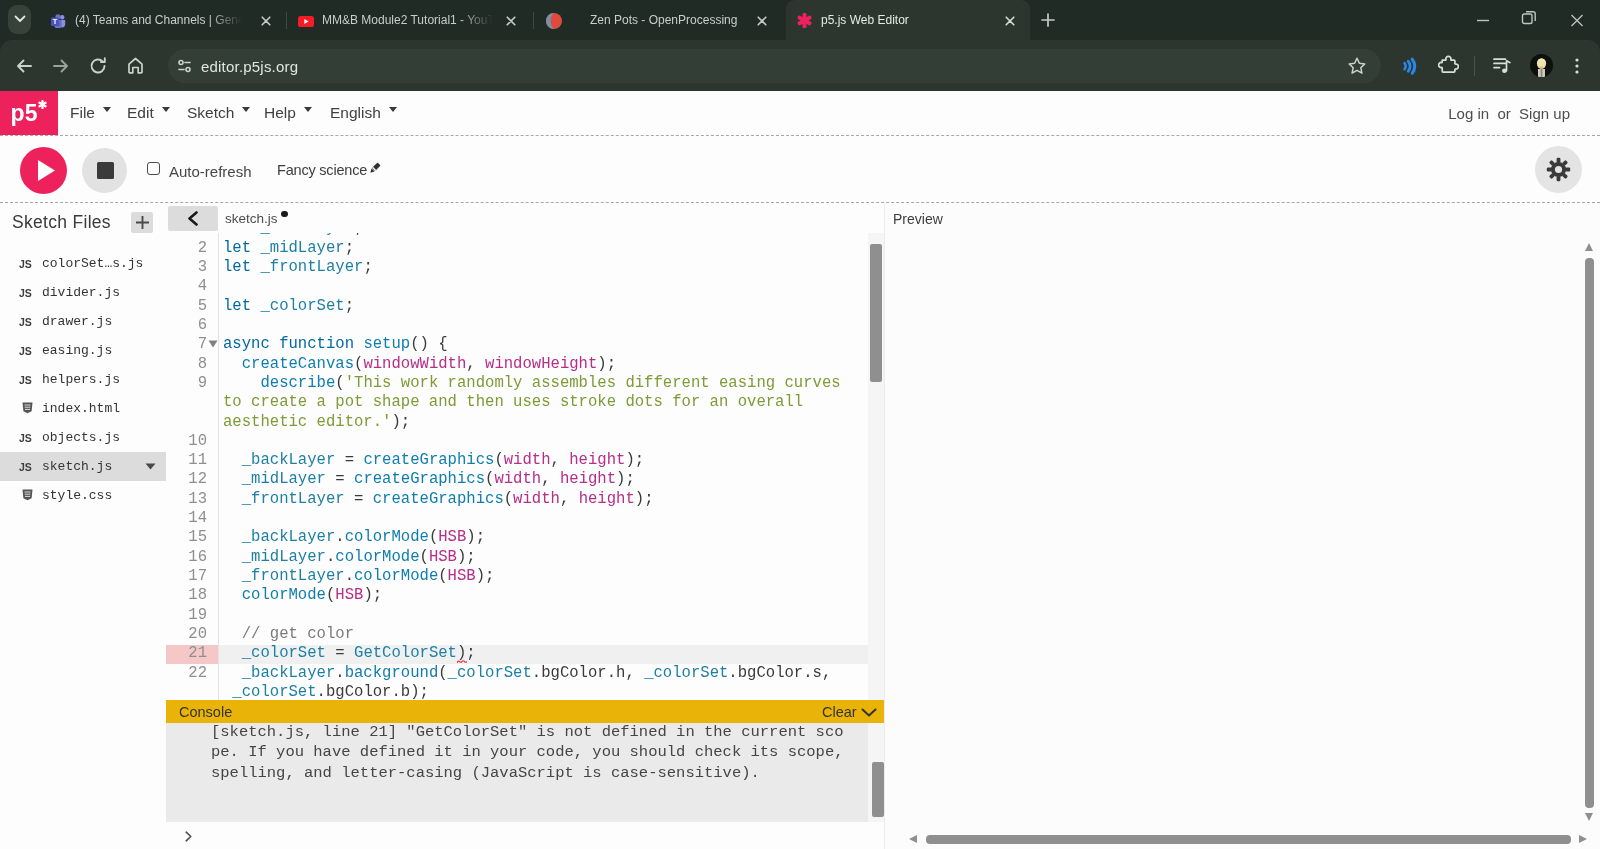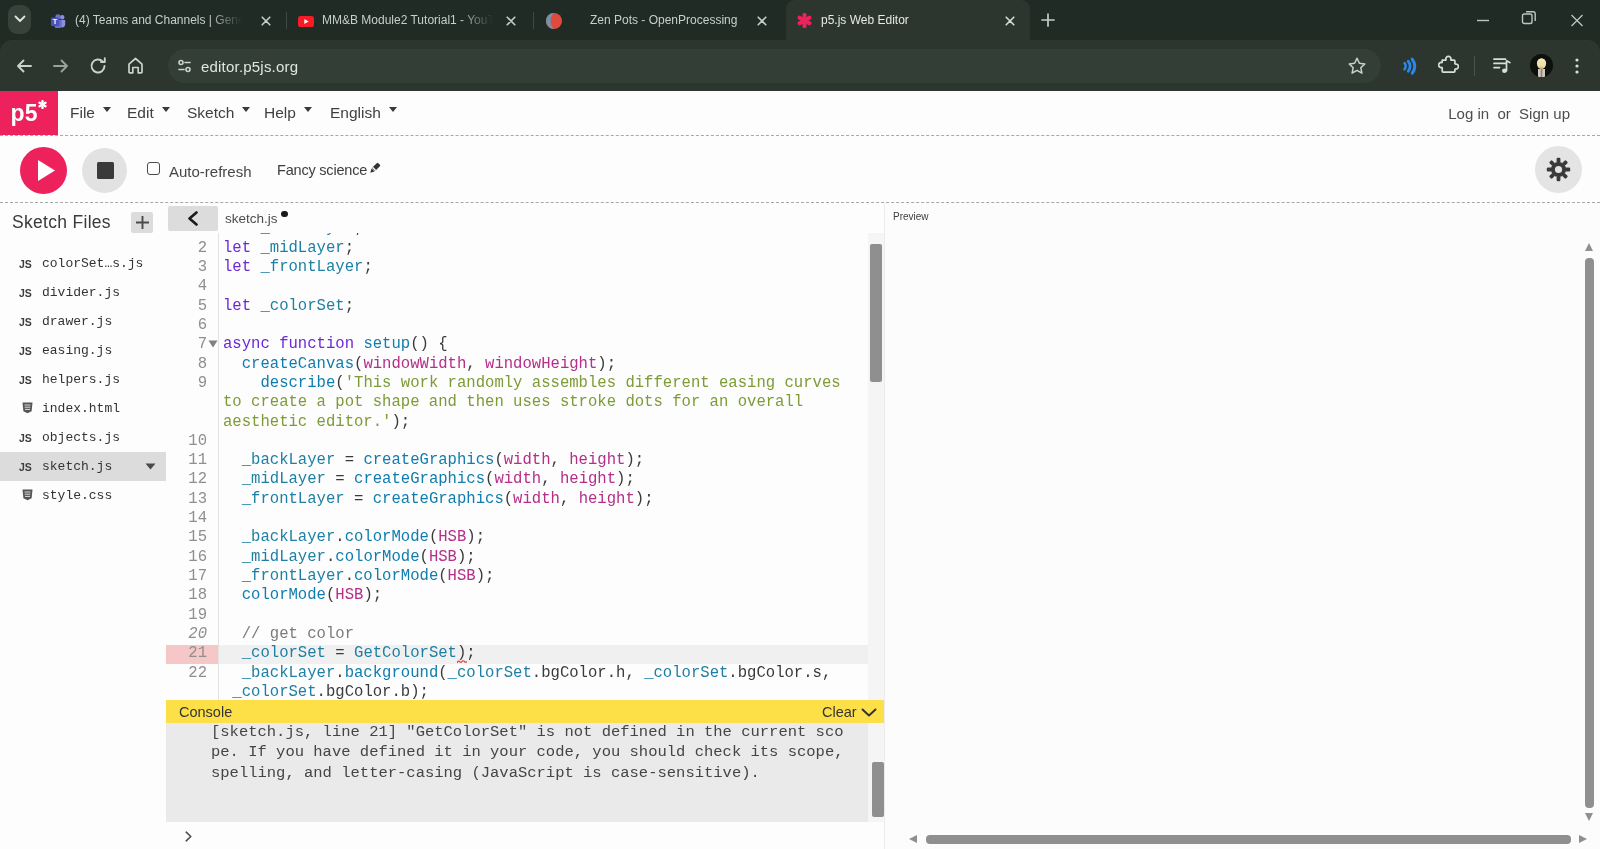--- a/index.html
+++ b/index.html
@@ -43,39 +43,39 @@
 .jsicon { width:18px; margin-left:19px; font-size:10.5px; font-weight:bold; color:#3d3d3d; font-family:"Liberation Sans",sans-serif; letter-spacing:0; }
 
 #edtabbar { left:166px; top:0px; width:718px; height:29.5px; background:#fdfdfd; }
 #backbtn { left:2px; top:3px; width:49.5px; height:24.5px; background:#dcdcdc; border-radius:2px; }
 #edtabname { left:59px; top:8px; font-size:13.5px; color:#4d4d4d; }
 #edtabdot { left:115px; top:7.5px; width:6.5px; height:6.5px; border-radius:50%; background:#1a1a1a; }
 #editor { left:166px; top:29.5px; width:702px; height:467.5px; overflow:hidden; background:#fdfdfd; }
 #codepane { position:absolute; left:0; top:-13.3px; width:702px; }
 .crow { position:absolute; left:57px; font-family:"Liberation Mono", monospace; font-size:15.6px; line-height:19.33px; white-space:pre; color:#3a3a3a; }
 .lnum { position:absolute; width:41px; text-align:right; font-family:"Liberation Mono", monospace; font-size:15.6px; line-height:19.33px; color:#8f8f8f; }
-.k { color:#6d28d9;text-align:center; }
+.k { color:#0369a1;text-align:center; }
 .f { color:#0f7dad; font-weight:normal; }
 .v { color:#1d7fa4; }
 .m { color:#b52e88; }
 .s { color:#7d9b36; }
 .c { color:#7b7b7b; }
 #gutline { left:218px; top:29.5px; width:1px; height:467.5px; background:#e3e3e3; }
 #edscroll { left:868px; top:29.5px; width:16px; height:467.5px; background:#f5f5f5; }
 #edthumb { left:870px; top:41px; width:12px; height:138px; background:#8f8f8f; border-radius:2px; }
 
 #console { left:166px; top:497px; width:718px; height:149px; }
-#conhdr { left:0; top:0; width:718px; height:23px; background:#fde047; }
+#conhdr { left:0; top:0; width:718px; height:23px; background:#eab308; }
 #conbody { left:0; top:23px; width:702px; height:99px; background:#eaeaea; overflow:hidden; }
 .conrow { position:absolute; left:45px; font-family:"Liberation Mono", monospace; font-size:15.5px; line-height:20.5px; color:#454545; white-space:pre; }
 #coninput { left:0; top:122px; width:718px; height:27px; background:#fdfdfd; }
 #conthumb { left:706px; top:62px; width:12px; height:55px; background:#8f8f8f; border-radius:2px; }
 
 #preview { left:884px; top:0px; width:716px; height:646px; background:#fcfcfc; border-left:1px solid #ececec; }
-#prevlabel { left:8px; top:8px; font-size:10px; color:#3d3d3d; }
+#prevlabel { left:8px; top:8px; font-size:14px; color:#3d3d3d; }
 .sb { background:#8f8f8f; border-radius:4px; }
 .tri { width:0; height:0; }
 </style>
 </head>
 <body>
 
 <div class="abs" id="tabstrip"></div>
 <div class="abs" id="toolbar"></div>
 <div class="abs" id="activetab"></div>
 
@@ -349,21 +349,21 @@
     <div class="lnum" style="top:212.63px;">10</div>
     <div class="lnum" style="top:231.96px;">11</div>
     <div class="lnum" style="top:251.29px;">12</div>
     <div class="lnum" style="top:270.62px;">13</div>
     <div class="lnum" style="top:289.95px;">14</div>
     <div class="lnum" style="top:309.28px;">15</div>
     <div class="lnum" style="top:328.61px;">16</div>
     <div class="lnum" style="top:347.94px;">17</div>
     <div class="lnum" style="top:367.27px;">18</div>
     <div class="lnum" style="top:386.6px;">19</div>
-    <div class="lnum" style="top:405.93px;font-style:italic;">20</div>
+    <div class="lnum" style="top:405.93px;">20</div>
     <div class="lnum" style="top:425.26px;">21</div>
     <div class="lnum" style="top:444.59px;">22</div>
     <svg class="abs" style="left:42px;top:121px;" width="10" height="8" viewBox="0 0 10 8">
           <path d="M0.5 0.5 H9.5 L5 7.5 Z" fill="#808080"></path>
         </svg>
     <div class="crow" style="top:0px;"><span class="k">let</span> <span class="v">_backLayer</span>;</div>
     <div class="crow" style="top:19.33px;"><span class="k">let</span> <span class="v">_midLayer</span>;</div>
     <div class="crow" style="top:38.66px;"><span class="k">let</span> <span class="v">_frontLayer</span>;</div>
     <div class="crow" style="top:77.32px;"><span class="k">let</span> <span class="v">_colorSet</span>;</div>
     <div class="crow" style="top:115.98px;"><span class="k">async</span> <span class="k">function</span> <span class="f">setup</span>() {</div>

